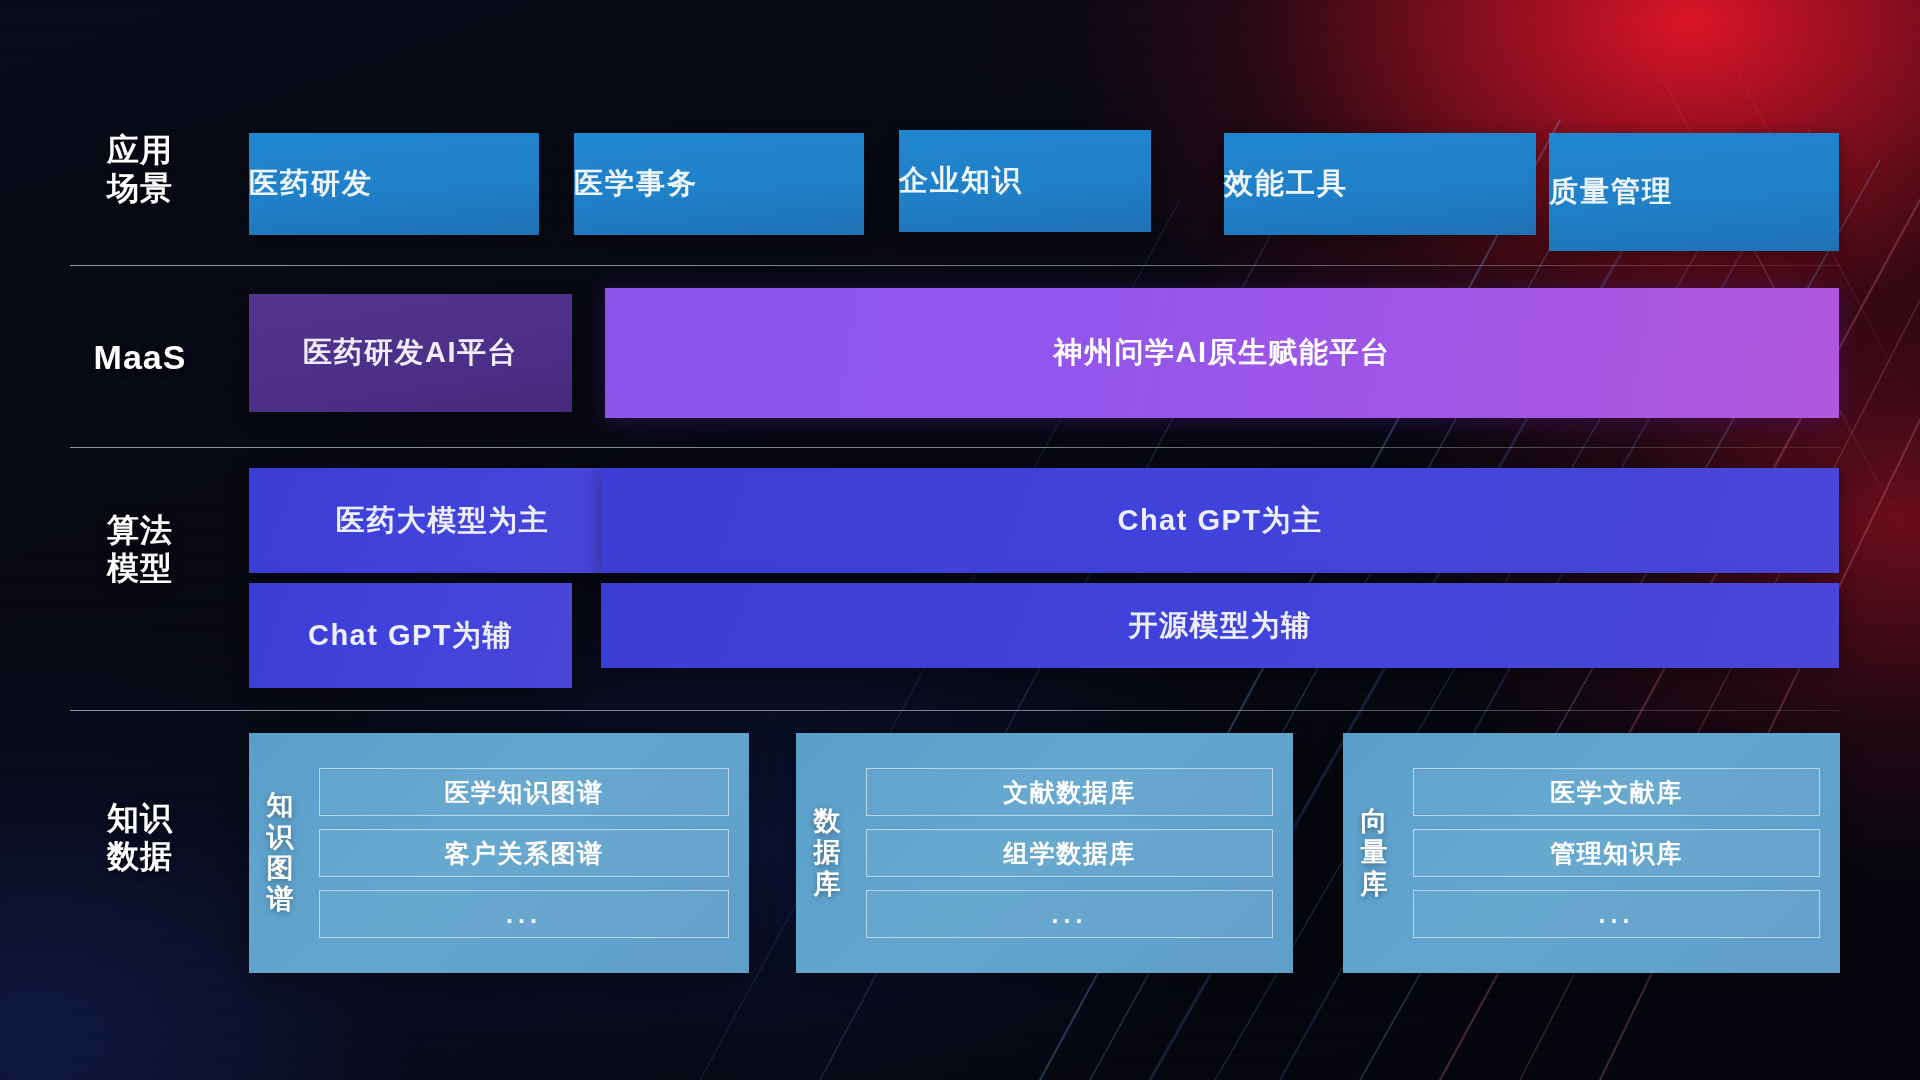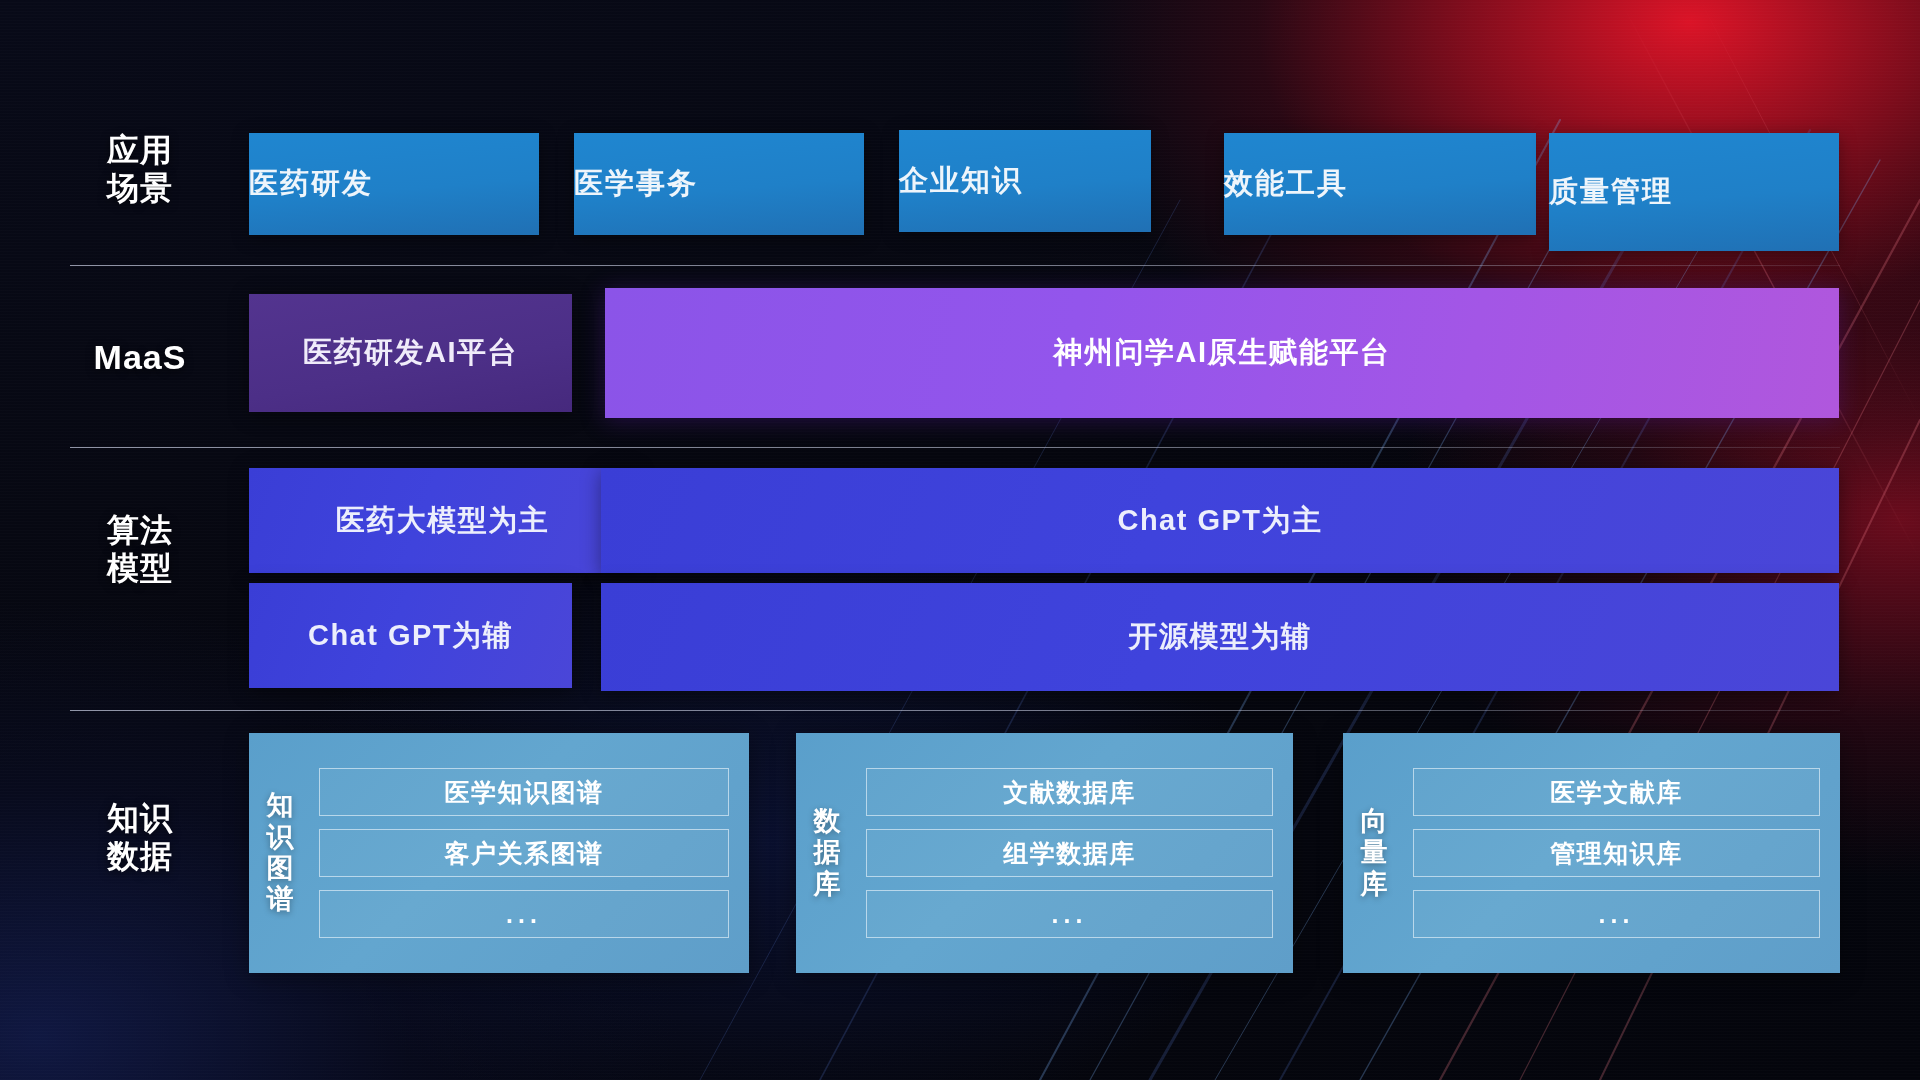--- a/index.html
+++ b/index.html
@@ -293,21 +293,21 @@
     <div class="alg-box" style="left:249px; top:468px; width:387px; height:105px;">
       <span style="position:relative;z-index:2;">医药大模型为主</span>
     </div>
     <div class="alg-box" style="left:601px; top:468px; width:1238px; height:105px;">
       <span style="position:relative;z-index:2;">Chat GPT为主</span>
     </div>
 
     <div class="alg-box" style="left:249px; top:583px; width:323px; height:105px;">
       <span style="position:relative;z-index:2;">Chat GPT为辅</span>
     </div>
-    <div class="alg-box" style="left:601px; top:583px; width:1238px; height:108px;">
+    <div class="alg-box" style="left:601px; top:583px; width:1238px; height:85px;">
       <span style="position:relative;z-index:2;">开源模型为辅</span>
     </div>
 
     <div class="divider" style="left:70px; top:710px; width:1770px;"></div>
 
     <div class="row-label" style="left:80px; top:800px; width:120px; font-size:32px;">
       <div>知识</div>
       <div>数据</div>
     </div>
 

